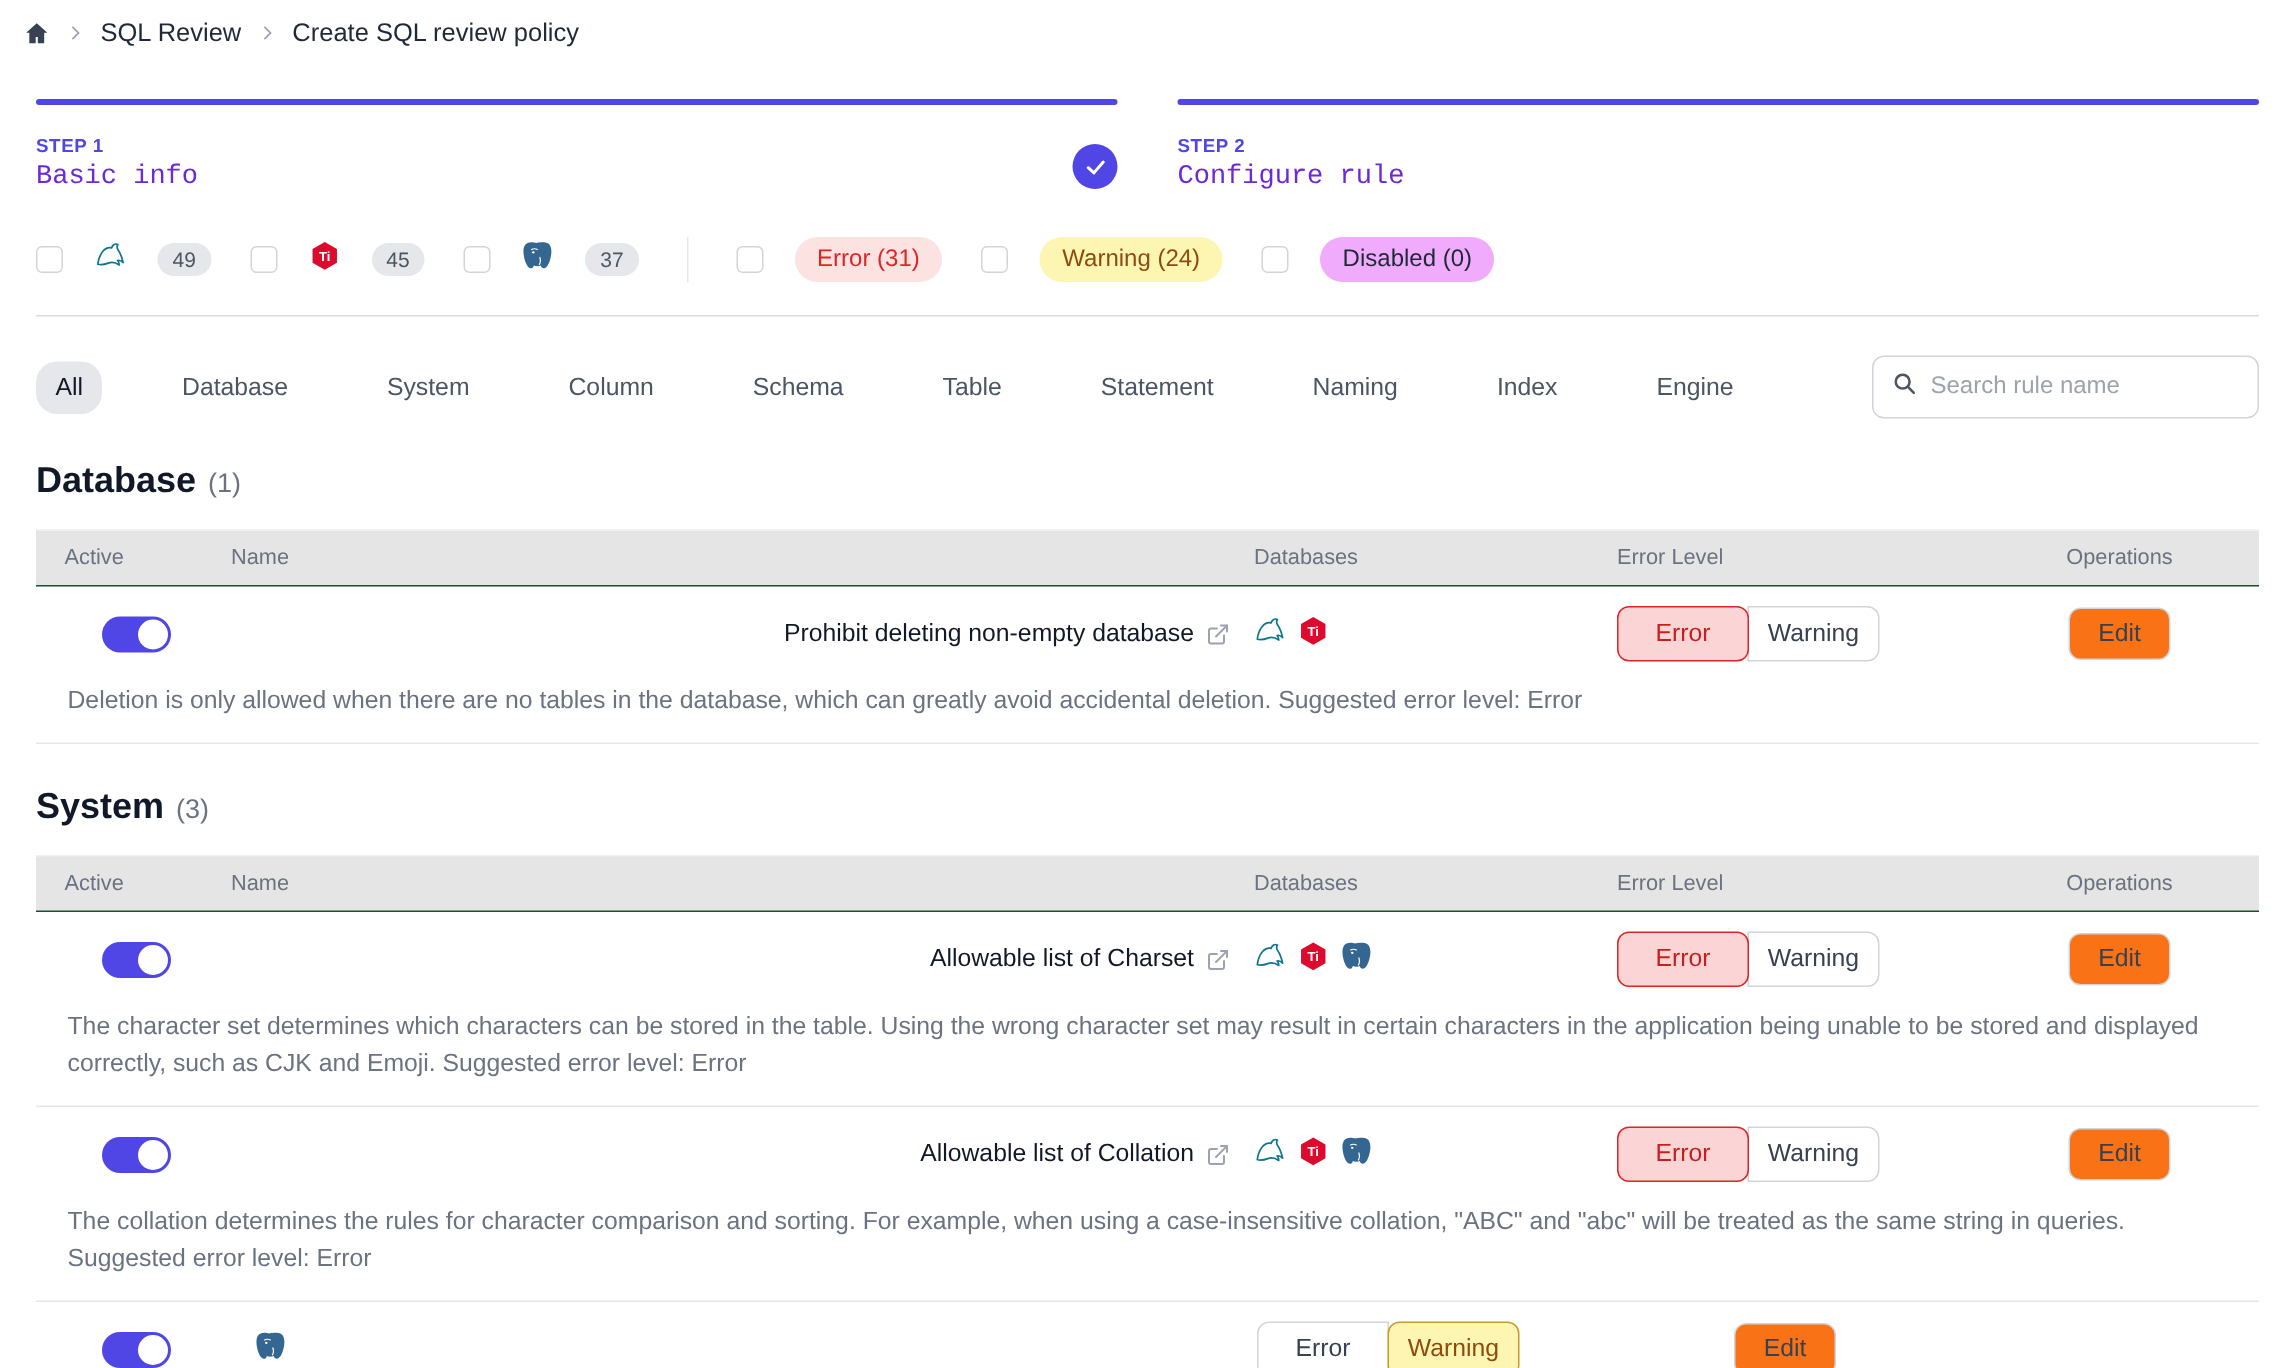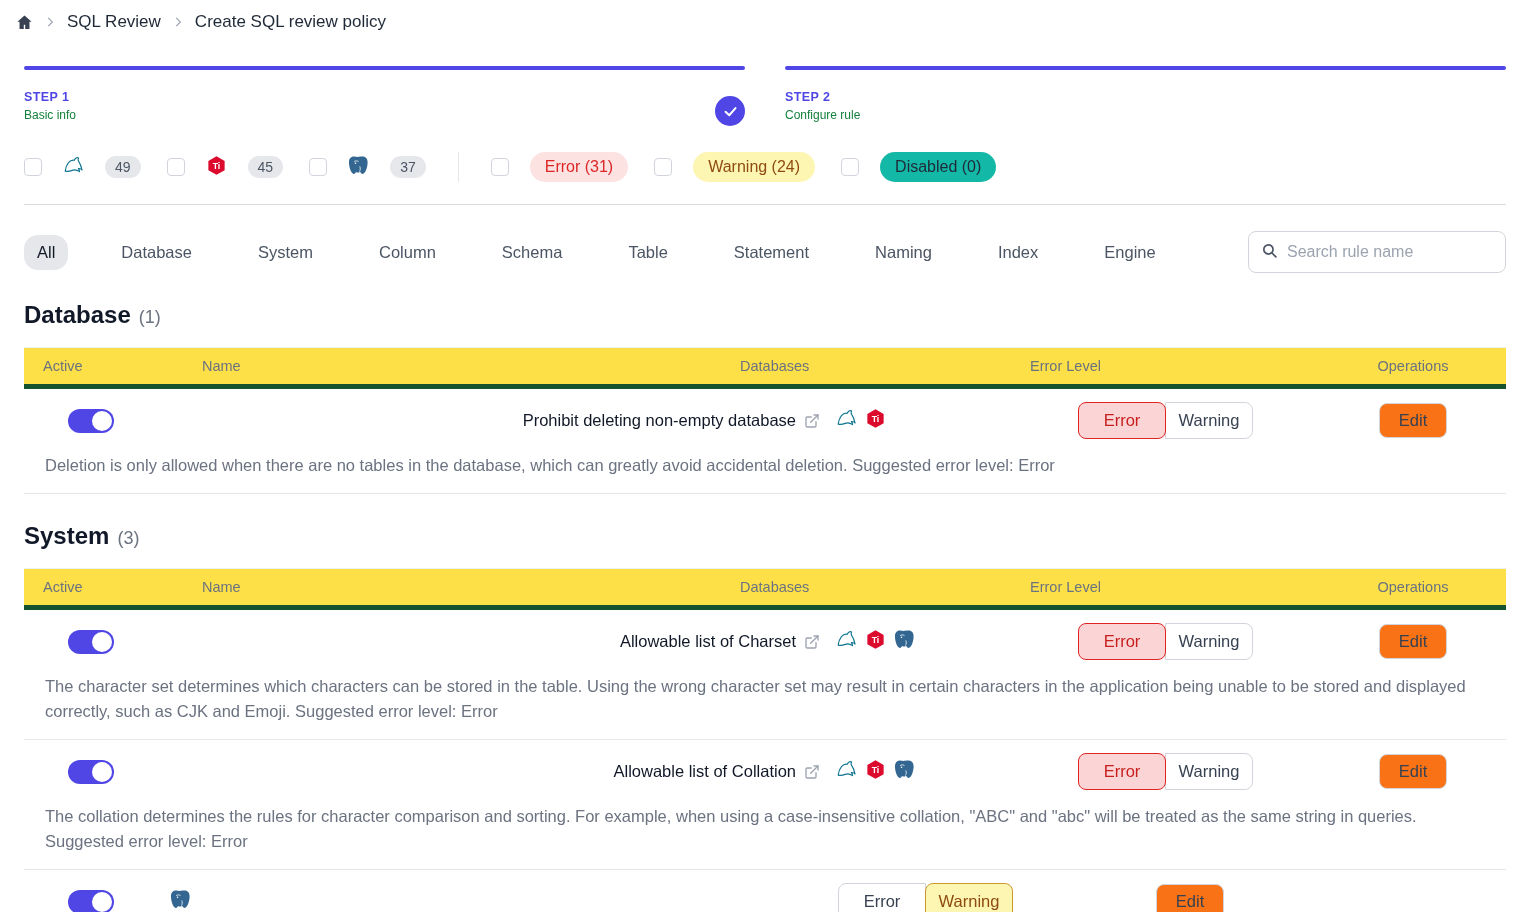--- a/index.html
+++ b/index.html
@@ -12,33 +12,33 @@
   .crumb-home svg { display:block; }
   .crumb-sep svg { display:block; }
   .crumb-link { font-size:17px; color:#1f2937; cursor:pointer; }
   .crumb-current { font-size:17px; color:#1f2937; }
 
   
   .steps { display:flex; gap:40px; margin-top:24px; }
   .step { flex:1; position:relative; }
   .step-bar { height:4px; border-radius:2px; background:#4f46e5; }
   .step-label { margin-top:20px; font-size:12.5px; font-weight:bold; letter-spacing:.4px; color:#4f46e5; }
-  .step-title { margin-top:4px; font-size:12px; color:#15803d; }
+  .step-title { margin-top:4px; font-size:18px; color:#6d28d9;font-family:Liberation Mono, monospace; }
   .step-check { position:absolute; right:0; top:30px; width:30px; height:30px; border-radius:50%;
     background:#4f46e5; display:flex; align-items:center; justify-content:center; }
 
   
   .filters { display:flex; align-items:center; gap:26px; margin-top:30px; }
   .filter-item { display:flex; align-items:center; gap:21px; }
   .checkbox { width:18px; height:18px; border:1px solid #d1d5db; border-radius:4px; background:#fff; cursor:pointer; }
   .count-badge { background:#e5e7eb; color:#4b5563; font-size:14px; border-radius:999px; padding:3px 10px; }
   .level-pill { font-size:16px; border-radius:999px; padding:6px 15px; }
   .pill-error { background:#fde2e2; color:#dc2626; }
   .pill-warning { background:#fdf6b2; color:#8e4b10; }
-  .pill-disabled { background:#14b8a6; color:#1f2937; }
+  .pill-disabled { background:#f0abfc; color:#1f2937; }
   .v-divider { width:1px; height:30px; background:#e5e7eb; margin:0 6px; }
   .hr { height:1px; background:#d8dbdf; margin-top:22px; }
 
   
   .tabs-row { display:flex; align-items:center; margin-top:26px; }
   .tabs { display:flex; align-items:center; gap:40px; flex:1; }
   .tab { font-size:16.5px; color:#4b5563; cursor:pointer; padding:8px 13px; border-radius:14px; }
   .tab.selected { background:#e5e7eb; color:#111827; }
   .search-box { display:flex; align-items:center; gap:9px; width:258px; height:42px;
     border:1px solid #d1d5db; border-radius:8px; padding:0 12px; background:#fff; }
@@ -46,21 +46,21 @@
     font-family:"Liberation Sans", sans-serif; }
   .search-box input::placeholder { color:#9ca3af; }
 
   
   .section-heading { margin-top:28px; display:flex; align-items:baseline; gap:8px; }
   .section-title { font-size:24px; font-weight:bold; color:#111827; }
   .section-count { font-size:18px; color:#6b7280; }
 
   .rule-table { margin-top:18px; border-bottom:1px solid #e5e7eb; }
   .t-head { display:grid; grid-template-columns:130px 1fr 240px 260px 186px;
-    background:#fde047; border-top:1px solid #eef0f2; border-bottom:5px solid #14532d;gap:48px; }
+    background:#e5e5e5; border-top:1px solid #eef0f2; border-bottom:1px solid #14532d; }
   .t-head > div { font-size:14.5px; color:#6b7280; padding:10px 0; }
   .th-active { padding-left:19px !important; }
   .th-databases { padding-left:16px !important; }
   .th-level { padding-left:18px !important; }
   .th-operations { text-align:center; }
 
   .rule-row { display:grid; grid-template-columns:130px 1fr 240px 260px 186px; align-items:center; padding:13px 0 12px 0; }
   .rule-block + .rule-block { border-top:1px solid #e5e7eb; }
 
   .toggle { width:46px; height:24px; background:#4f46e5; border-radius:999px; margin-left:44px;

